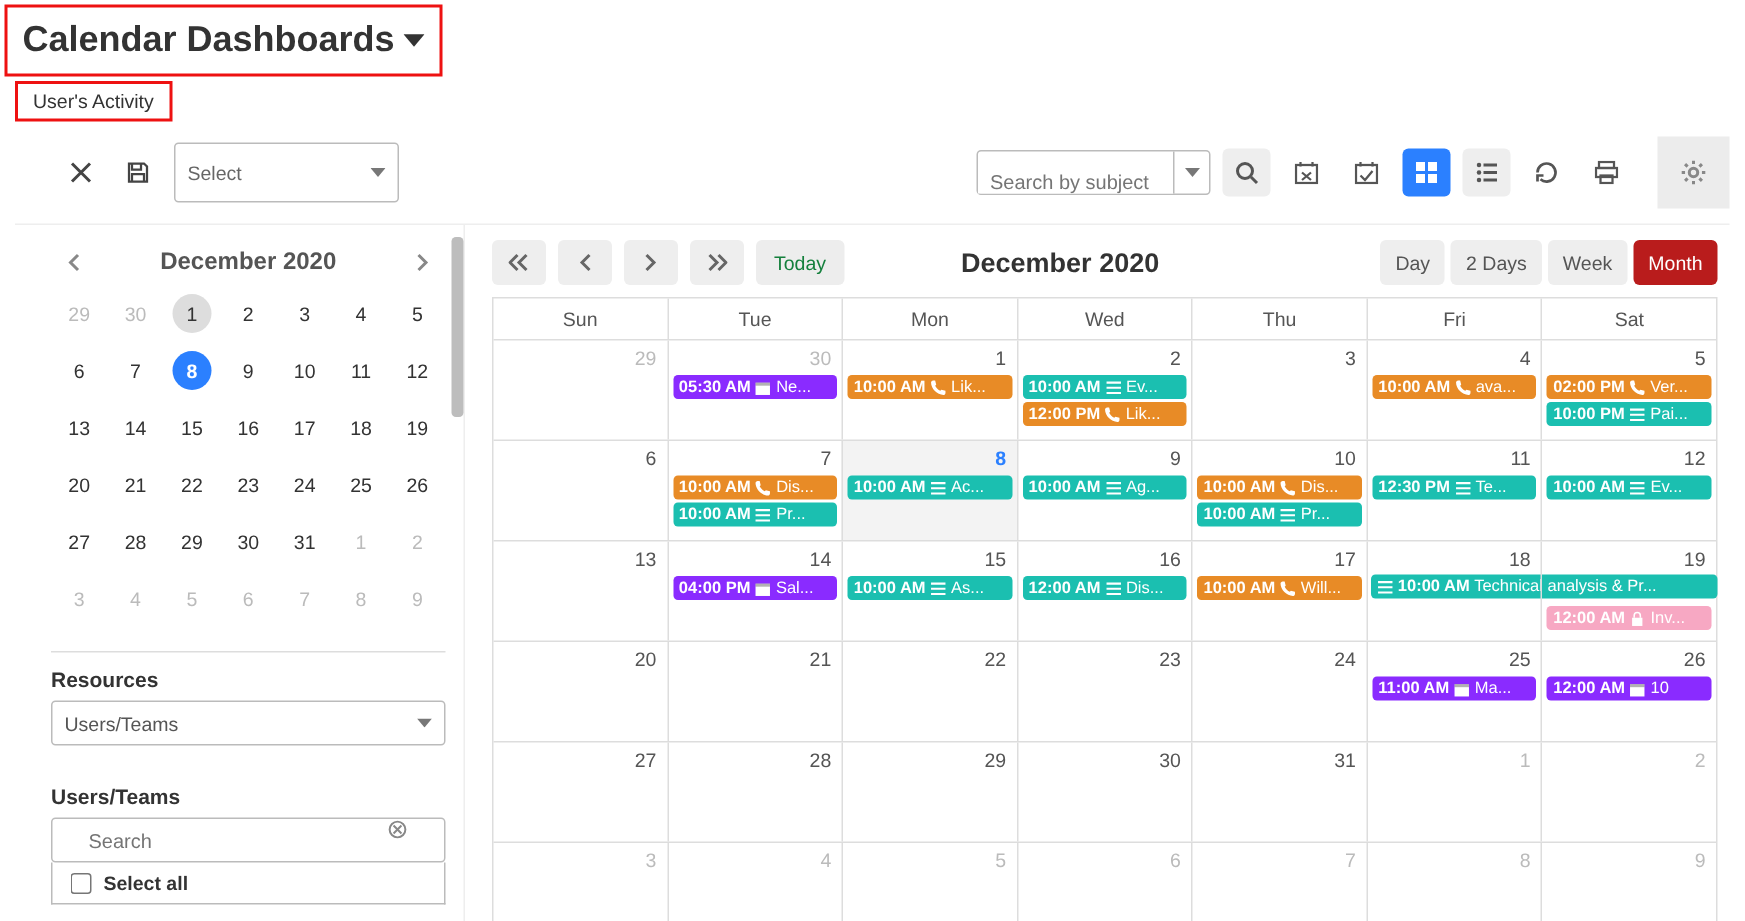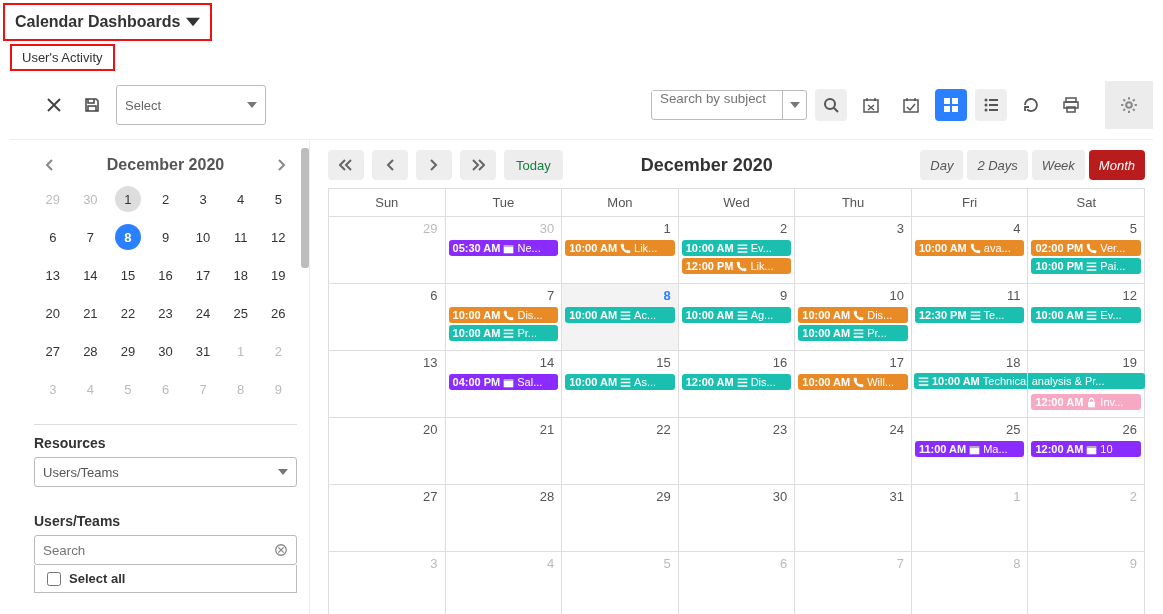--- a/index.html
+++ b/index.html
@@ -1,26 +1,26 @@
 <!DOCTYPE html>
 <html><head>
 <meta charset="utf-8">
 <style>
 * { box-sizing: border-box; margin: 0; padding: 0; }
 body { font-family: "Segoe UI", Arial, sans-serif; font-size: 13px; color: #333; background: #fff; width: 1163px; }
-.top-title { padding: 8px 10px; font-size: 16px; font-weight: 600; display: flex; align-items: center; gap: 6px; border: 2px solid #e11; width: fit-content; margin: 3px; }
+.top-title { padding: 8px 10px; font-size: 24px; font-weight: 600; display: flex; align-items: center; gap: 6px; border: 2px solid #e11; width: fit-content; margin: 3px; }
 .top-title svg { width: 14px; height: 14px; }
 .tab-row { padding: 0 10px; }
 .tab { display: inline-block; border: 2px solid #e11; padding: 4px 10px; font-size: 13px; background: #fff; }
 .main { background: #fff; margin: 0 10px; display: flex; flex-direction: column; }
 .toolbar { display: flex; align-items: center; padding: 10px 0 10px 30px; gap: 10px; }
 .toolbar .icon-btn { width: 28px; height: 28px; display: flex; align-items: center; justify-content: center; cursor: pointer; }
 .select-box { border: 1px solid #bbb; border-radius: 3px; width: 150px; height: 40px; display: flex; align-items: center; justify-content: space-between; padding: 0 8px; color: #666; }
 .tb-right { margin-left: auto; display: flex; align-items: center; gap: 8px; }
-.search-wrap { border: 1px solid #bbb; border-radius: 3px; display: flex; align-items: flex-start; height: 30px; }
+.search-wrap { border: 1px solid #bbb; border-radius: 3px; display: flex; align-items: flex-end; height: 30px; }
 .search-input { border: none; padding: 0 8px; width: 130px; outline: none; }
 .search-drop { border-left: 1px solid #bbb; width: 24px; height: 100%; display: flex; align-items: center; justify-content: center; }
 .square-btn { width: 32px; height: 32px; border-radius: 4px; display: flex; align-items: center; justify-content: center; background: #eee; }
 .square-btn.blue { background: #2b80ff; }
 .square-btn.plain { background: transparent; }
 .gear-btn { width: 48px; height: 48px; background: #ececec; display:flex; align-items:center; justify-content:center; margin-left:10px;}
 .content { display: flex; border-top:1px solid #eee; }
 .sidebar { width: 300px; padding: 10px 12px 0 24px; border-right: 1px solid #eee; position: relative; }
 .sidebar-scroll { position:absolute; right:0; top:8px; width:8px; height:120px; background:#bdbdbd; border-radius:3px; }
 .month-nav { display: flex; align-items: center; justify-content: space-between; padding: 4px 4px; }
@@ -30,31 +30,31 @@
 .mini-row { display: flex; }
 .mini-cell { flex: 1; text-align: center; padding: 6px 0; font-size: 13px; }
 .mini-head { font-weight: 600; color: #444; }
 .mini-cell.dim { color: #bbb; }
 .mini-cell .d { display:inline-flex; width:26px; height:26px; align-items:center; justify-content:center; border-radius:50%; }
 .mini-cell .d.today { background:#ddd; color:#333; }
 .mini-cell .d.sel { background:#2b80ff; color:#fff; font-weight:600; }
 .side-section { margin-top: 16px; border-top:1px solid #ddd; padding-top:10px; }
 .side-label { font-size: 14px; font-weight: 600; margin-bottom: 6px; }
 .dropdown { border:1px solid #bbb; border-radius:3px; height:30px; display:flex; align-items:center; justify-content:space-between; padding:0 8px; color:#555;}
-.search-users { border:1px solid #bbb; border-radius:3px; height:30px; display:flex; align-items:center; padding:0 8px; margin-top:6px; color:#888;}
+.search-users { border:1px solid #bbb; border-radius:3px; height:30px; display:flex; padding:0 24px; margin-top:6px; color:#888;}
 .search-users input { border:none; outline:none; flex:1; }
 .user-list { border:1px solid #bbb; border-top:none; }
 .user-row { display:flex; align-items:center; gap:8px; padding:6px 12px; }
 .user-row input[type=checkbox]{ width:14px; height:14px; }
 .cal-area { flex:1; padding: 10px 8px 0 18px; }
 .cal-top { display:flex; align-items:center; gap:8px; margin-bottom:8px;}
 .nav-btn { width:36px; height:30px; background:#eee; border-radius:4px; display:flex; align-items:center; justify-content:center; color:#666;}
 .today-btn { height:30px; padding:0 12px; background:#ededed; border-radius:4px; color:#15803d; display:flex; align-items:center;}
 .cal-title { font-size:18px; font-weight:600; margin-left:70px; }
-.view-tabs { margin-left:auto; display:flex; gap:4px;font-style:italic;}
+.view-tabs { margin-left:auto; display:flex; gap:4px;}
 .view-tab { height:30px; padding:0 10px; background:#eee; border-radius:4px; display:flex; align-items:center; color:#555;}
 .view-tab.active { background:#b91c1c; color:#fff;}
 .cal-grid { border:1px solid #ddd; }
 .cal-head-row { display:flex; }
 .cal-head { flex:1; text-align:center; padding:6px 0; border-left:1px solid #ddd; color:#555;}
 .cal-head:first-child{border-left:none;}
 .cal-week { display:flex; border-top:1px solid #ddd;}
 .cal-day { flex:1; min-height:66px; border-left:1px solid #ddd; padding:2px 3px; position:relative;}
 .cal-day:first-child{border-left:none;}
 .cal-day .num { text-align:right; font-size:13px; color:#555; padding:2px 4px;}

